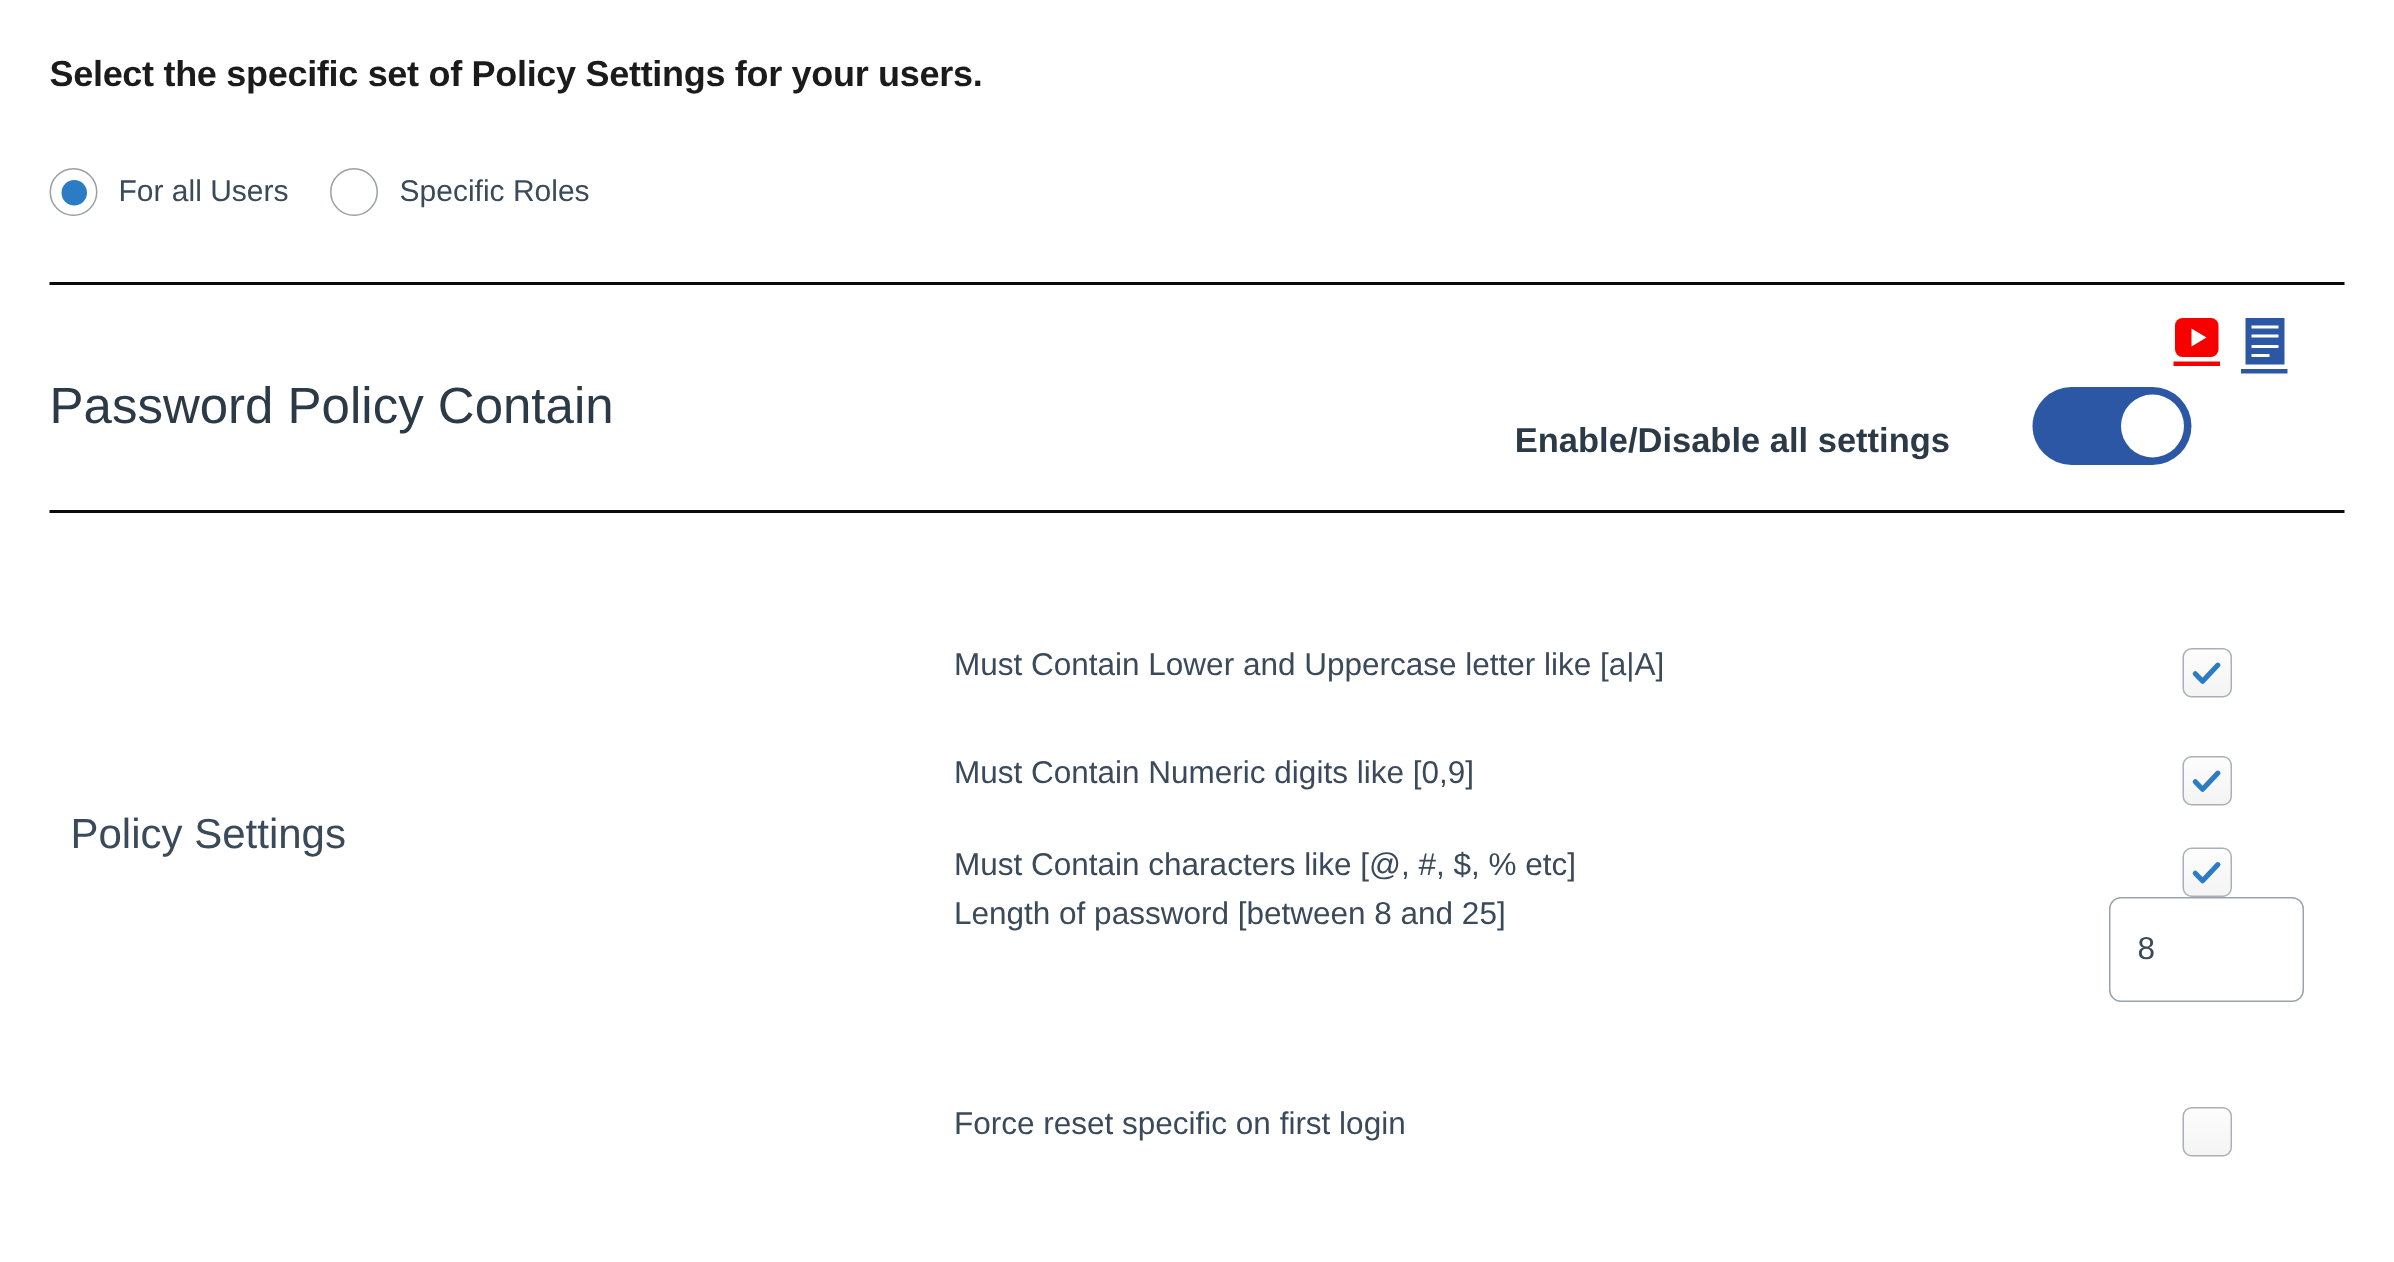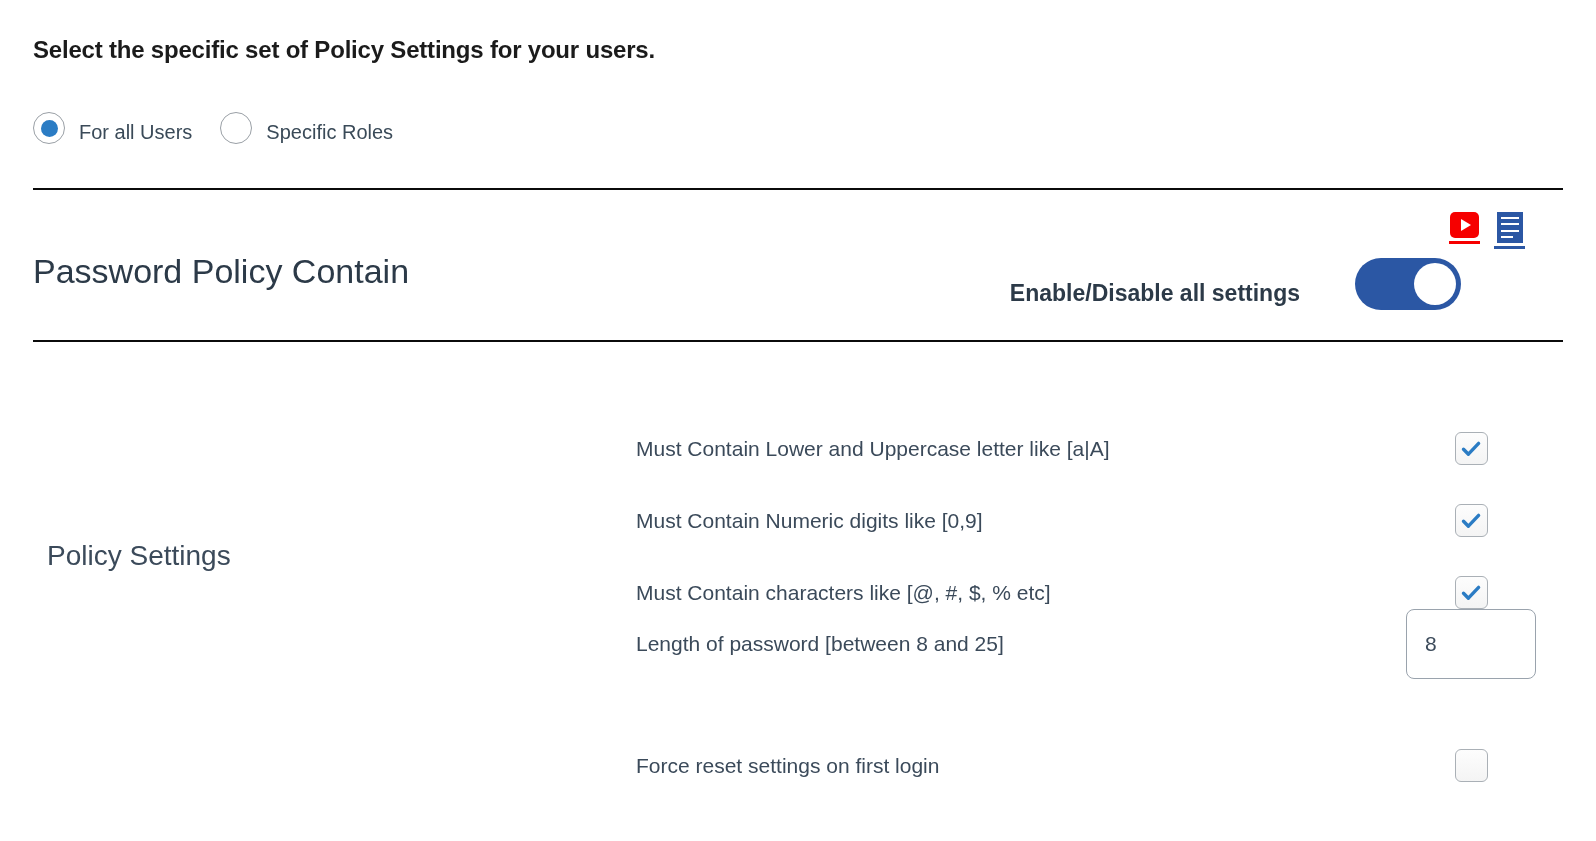--- a/index.html
+++ b/index.html
@@ -43,21 +43,21 @@
   .radio-row {
     position: absolute;
     left: 33px;
     top: 112px;
     display: flex;
     align-items: center;
     gap: 0;
   }
   .radio-option {
     display: flex;
-    align-items: flex-end;
+    align-items: center;
     cursor: pointer;
   }
   .radio-option + .radio-option { margin-left: 28px; }
 
   .radio-mark {
     width: 32px;
     height: 32px;
     border-radius: 50%;
     border: 1px solid #9aa0a6;
     background: #ffffff;
@@ -197,21 +197,20 @@
 
   .settings-list {
     position: absolute;
     left: 636px;
     top: 432px;
     width: 900px;
   }
   .setting-row {
     position: relative;
     display: flex;
-    align-items: center;
     justify-content: space-between;
   }
   .setting-text {
     font-size: 21px;
     color: #3b4a5a;
     white-space: nowrap;
     line-height: 1.1;
   }
 
   .checkbox {
@@ -304,21 +303,21 @@
     <span class="setting-text">Must Contain Lower and Uppercase letter like [a|A]</span>
     <span class="right-slot">
       <span class="checkbox">
         <svg width="22" height="22" viewBox="0 0 22 22" aria-hidden="true">
             <path d="M3.5 11.2 L8.4 16.2 L18.6 5.4" fill="none" stroke="#2b7cc4" stroke-width="3.4" stroke-linecap="round" stroke-linejoin="round"></path>
           </svg>
       </span>
     </span>
   </div>
 
-  <div class="setting-row" style="margin-bottom:39px;">
+  <div class="setting-row" style="margin-bottom:28px;">
     <span class="setting-text">Must Contain Numeric digits like [0,9]</span>
     <span class="right-slot">
       <span class="checkbox">
         <svg width="22" height="22" viewBox="0 0 22 22" aria-hidden="true">
             <path d="M3.5 11.2 L8.4 16.2 L18.6 5.4" fill="none" stroke="#2b7cc4" stroke-width="3.4" stroke-linecap="round" stroke-linejoin="round"></path>
           </svg>
       </span>
     </span>
   </div>
 
@@ -334,19 +333,19 @@
   </div>
 
   <div class="setting-row" style="margin-bottom:70px;gap:38px;">
     <span class="setting-text">Length of password [between 8 and 25]</span>
     <span class="right-slot input-slot">
       <input class="num-input" type="text" value="8" style="">
     </span>
   </div>
 
   <div class="setting-row">
-    <span class="setting-text">Force reset settings on first login</span>
+    <span class="setting-text">Force reset specific on first login</span>
     <span class="right-slot">
       <span class="checkbox"></span>
     </span>
   </div>
 
 </div>
 
 </body></html>

